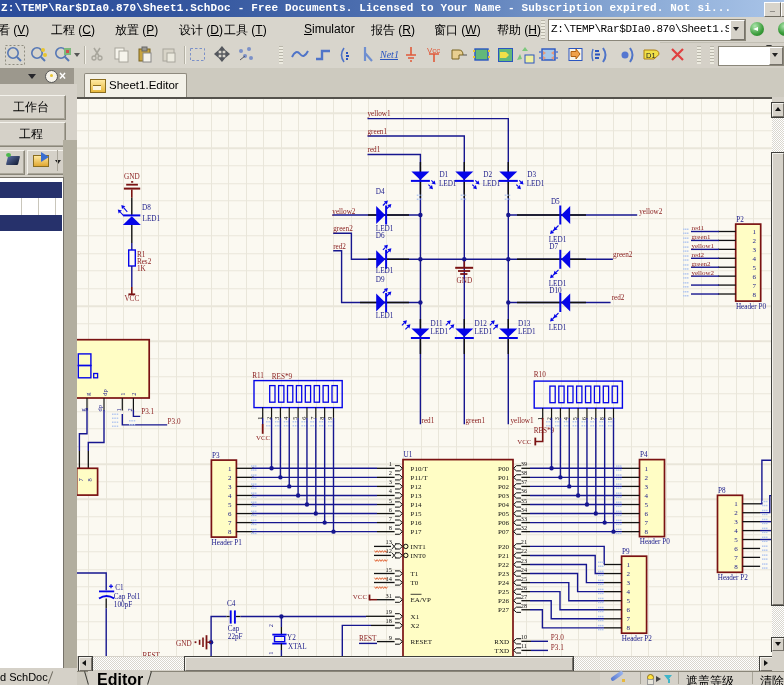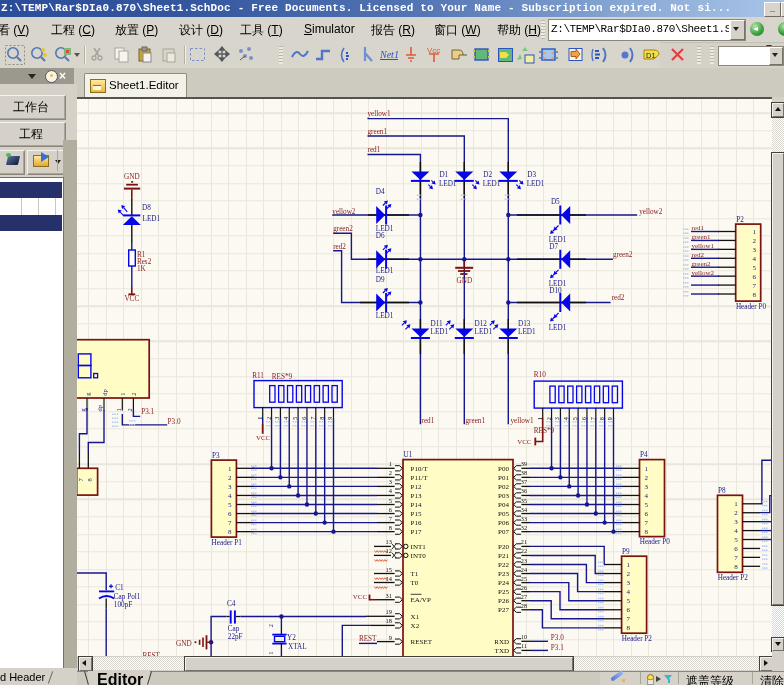--- a/index.html
+++ b/index.html
@@ -41,21 +41,21 @@
  <div class="t">Z:\TEMP\Rar$DIa0.870\Sheet1.SchDoc - Free Documents. Licensed to Your Name - Subscription expired. Not si...</div>
 </div>
 <div class="winbtn" style="left:764px;">_</div>
 <div class="winbtn" style="left:781px;width:3px;"></div>
 
 <div class="abs" id="menubar">
   <div class="mi" style="left:-14px;">察看 (<u>V</u>)</div>
   <div class="mi" style="left:51px;">工程 (<u>C</u>)</div>
   <div class="mi" style="left:115px;">放置 (<u>P</u>)</div>
   <div class="mi" style="left:179px;">设计 (<u>D</u>)</div>
-  <div class="mi" style="left:240px;">工具 (<u>T</u>)</div>
+  <div class="mi" style="left:224px;">工具 (<u>T</u>)</div>
   <div class="mi" style="left:304px;"><u>S</u>imulator</div>
   <div class="mi" style="left:371px;">报告 (<u>R</u>)</div>
   <div class="mi" style="left:434px;">窗口 (<u>W</u>)</div>
   <div class="mi" style="left:497px;">帮助 (<u>H</u>)</div>
   <div class="abs" style="left:541px;top:3px;width:4px;height:19px;
      background:repeating-linear-gradient(to bottom,#b9b6aa 0,#b9b6aa 1px,#eceadf 1px,#eceadf 3px);"></div>
   <div class="abs" style="left:548px;top:2px;width:196px;height:20px;background:#fff;border:1px solid #8a8679;">
     <span style="font-family:'Liberation Mono',monospace;font-size:11px;letter-spacing:-0.4px;position:absolute;left:2px;top:3px;white-space:nowrap;overflow:hidden;width:178px;">Z:\TEMP\Rar$DIa0.870\Sheet1.Sch</span>
     <span class="abs" style="left:181px;top:0px;width:13px;height:18px;background:#d5d1c8;border:1px solid #fff;border-right-color:#76726a;border-bottom-color:#76726a;"></span>
     <span class="arr" style="left:184px;top:7px;border-left:3.5px solid transparent;border-right:3.5px solid transparent;border-top:4px solid #222;"></span>
@@ -1265,14 +1265,14 @@
 <div class="abs" style="left:647px;top:679px;width:5px;height:4px;background:#e8e5da;border:1px solid #999;"></div>
 <div class="arr" style="left:656px;top:676px;border-top:3.5px solid transparent;border-bottom:3.5px solid transparent;border-left:5px solid #444;"></div>
 <div class="abs" style="left:664px;top:675px;width:0;height:0;border-left:4.5px solid transparent;border-right:4.5px solid transparent;border-top:5px solid #3fb5c9;"></div>
 <div class="abs" style="left:667.5px;top:679px;width:2px;height:4px;background:#3fb5c9;"></div>
 <div class="abs" style="left:678px;top:672px;width:1px;height:12px;background:#a9a599;"></div>
 <div class="abs" style="left:686px;top:673px;font-size:12px;color:#000;">遮盖等级</div>
 <div class="abs" style="left:752px;top:672px;width:1px;height:12px;background:#a9a599;"></div>
 <div class="abs" style="left:760px;top:673px;font-size:12px;color:#000;">清除</div>
 
 <div class="abs" style="left:0px;top:668px;width:77px;height:17px;background:#d5d1c8;"></div>
-<div class="abs" style="left:0px;top:671px;font-size:11px;color:#000;">d Header</div>
+<div class="abs" style="left:0px;top:671px;font-size:11px;color:#000;">d SchDoc</div>
 <div class="abs" style="left:50px;top:671px;width:1px;height:13px;background:#6f6b60;transform:rotate(20deg);"></div>
 
 </body></html>

